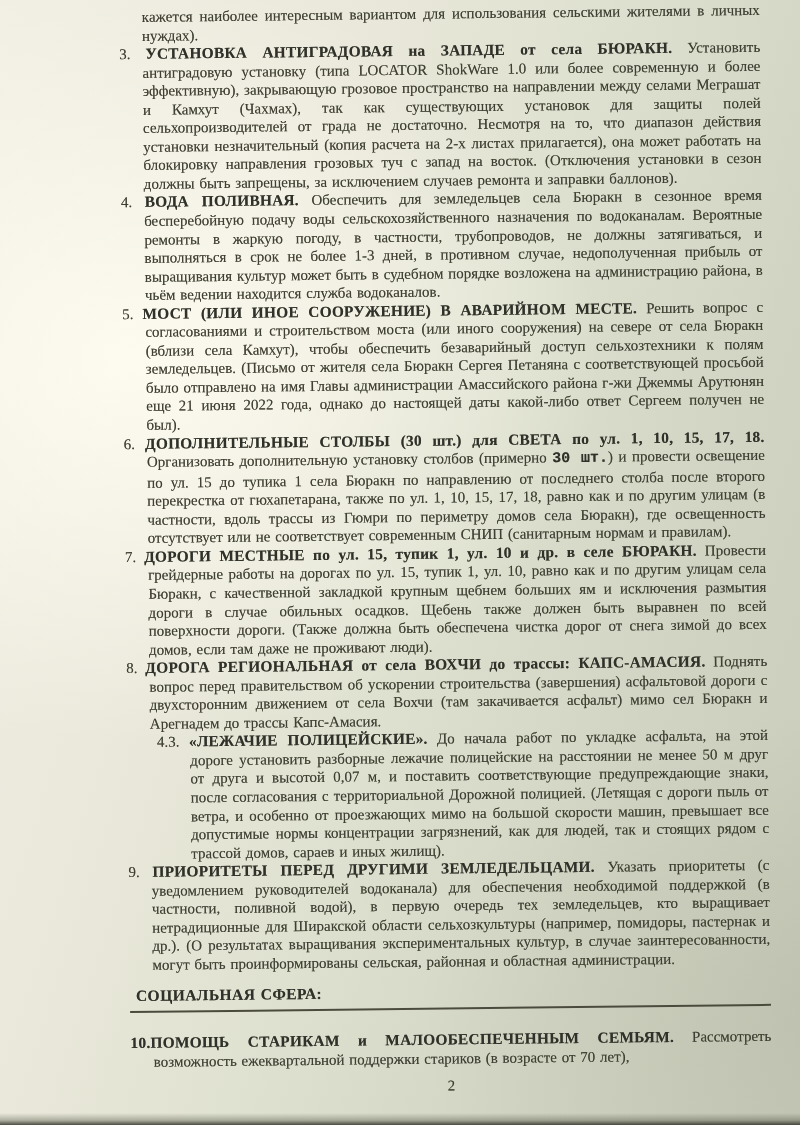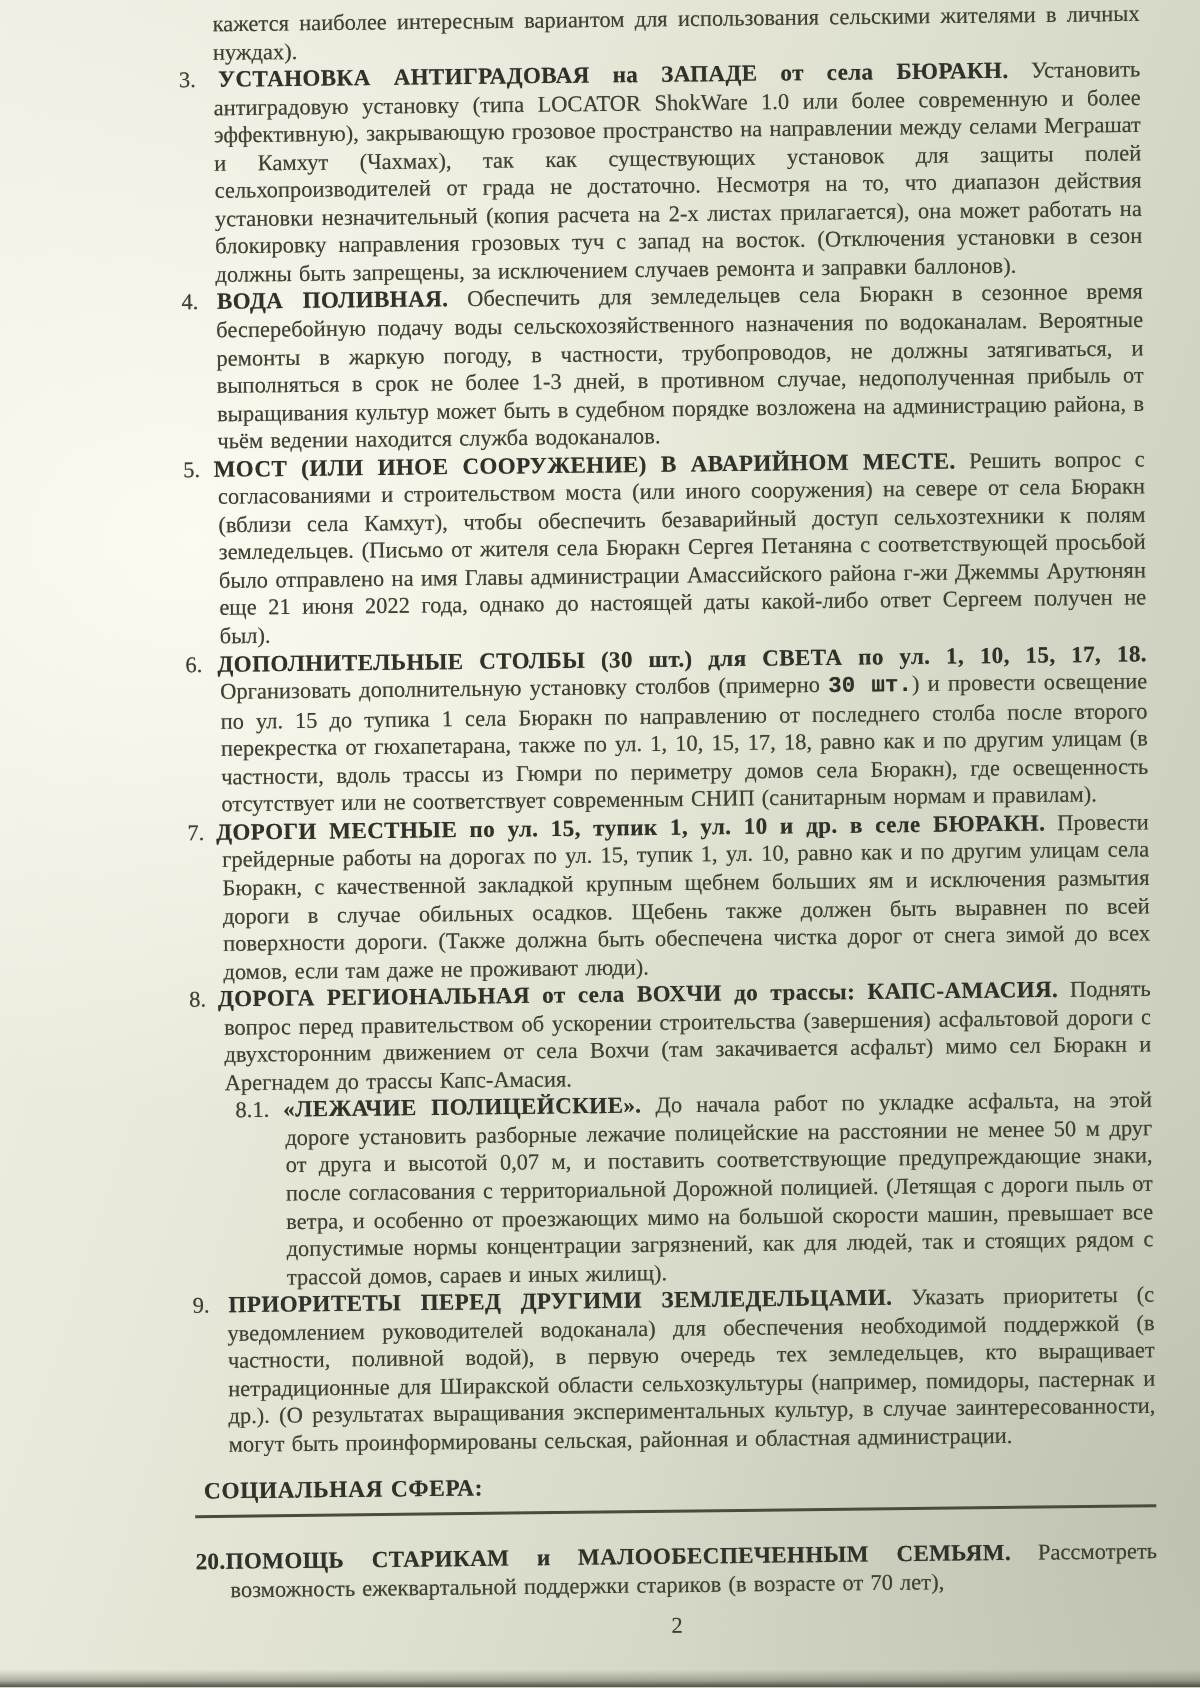--- a/index.html
+++ b/index.html
@@ -90,37 +90,37 @@
         <span class="body">Провести грейдерные работы на дорогах по ул. 15, тупик 1, ул. 10, равно как и по другим улицам села Бюракн, с качественной закладкой крупным щебнем больших ям и исключения размытия дороги в случае обильных осадков. Щебень также должен быть выравнен по всей поверхности дороги. (Также должна быть обеспечена чистка дорог от снега зимой до всех домов, если там даже не проживают люди).</span>
       </div>
 
       <div class="item">
         <span class="num">8.</span>
         <span class="title">ДОРОГА РЕГИОНАЛЬНАЯ от села ВОХЧИ до трассы: КАПС-АМАСИЯ.</span>
         <span class="body">Поднять вопрос перед правительством об ускорении строительства (завершения) асфальтовой дороги с двухсторонним движением от села Вохчи (там закачивается асфальт) мимо сел Бюракн и Арегнадем до трассы Капс-Амасия.</span>
       </div>
 
       <div class="item sub">
-        <span class="num">8.1.</span>
+        <span class="num">4.3.</span>
         <span class="title">«ЛЕЖАЧИЕ ПОЛИЦЕЙСКИЕ».</span>
         <span class="body">До начала работ по укладке асфальта, на этой дороге установить разборные лежачие полицейские на расстоянии не менее 50 м друг от друга и высотой 0,07 м, и поставить соответствующие предупреждающие знаки, после согласования с территориальной Дорожной полицией. (Летящая с дороги пыль от ветра, и особенно от проезжающих мимо на большой скорости машин, превышает все допустимые нормы концентрации загрязнений, как для людей, так и стоящих рядом с трассой домов, сараев и иных жилищ).</span>
       </div>
 
       <div class="item">
         <span class="num">9.</span>
         <span class="title">ПРИОРИТЕТЫ ПЕРЕД ДРУГИМИ ЗЕМЛЕДЕЛЬЦАМИ.</span>
         <span class="body">Указать приоритеты (с уведомлением руководителей водоканала) для обеспечения необходимой поддержкой (в частности, поливной водой), в первую очередь тех земледельцев, кто выращивает нетрадиционные для Ширакской области сельхозкультуры (например, помидоры, пастернак и др.). (О результатах выращивания экспериментальных культур, в случае заинтересованности, могут быть проинформированы сельская, районная и областная администрации.</span>
       </div>
 
       <div class="section-block">
         <span class="section-heading">СОЦИАЛЬНАЯ СФЕРА:</span>
       </div>
 
       <div class="item">
-        <span class="title"><span class="num" style="font-weight:bold;">20.</span><span>ПОМОЩЬ СТАРИКАМ и МАЛООБЕСПЕЧЕННЫМ СЕМЬЯМ.</span></span>
+        <span class="title"><span class="num" style="font-weight:bold;">10.</span><span>ПОМОЩЬ СТАРИКАМ и МАЛООБЕСПЕЧЕННЫМ СЕМЬЯМ.</span></span>
         <span class="body">Рассмотреть возможность ежеквартальной поддержки стариков (в возрасте от 70 лет),</span>
       </div>
 
       <div class="page-number">2</div>
 
     </div>
   </div>
 </div>
 
 </body></html>

